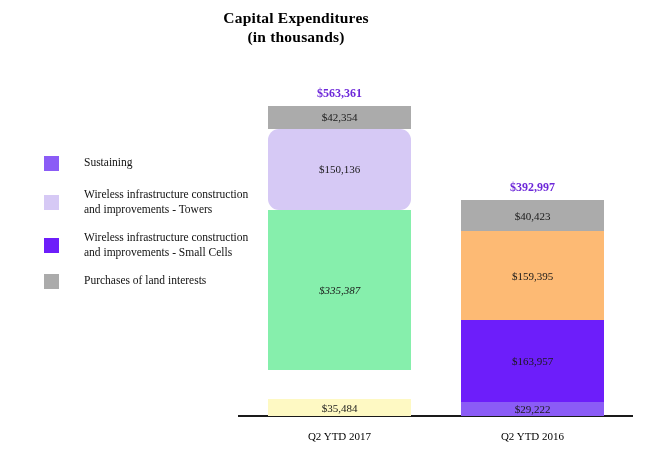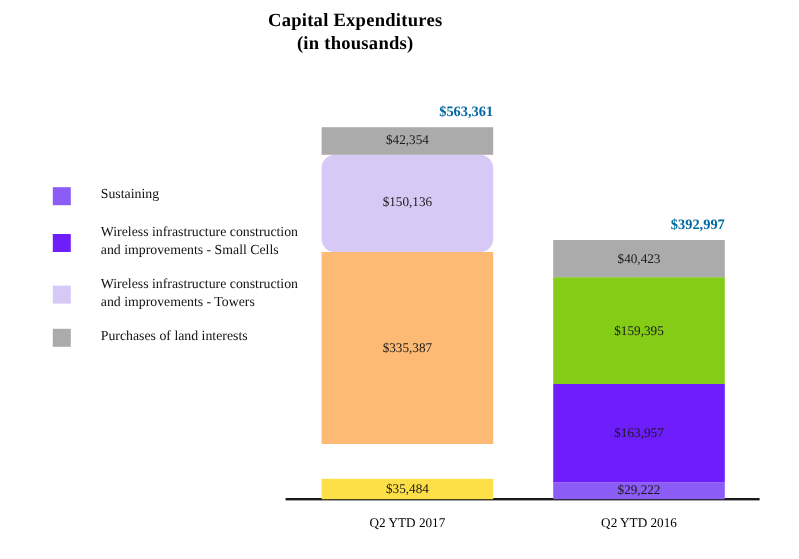--- a/index.html
+++ b/index.html
@@ -107,24 +107,24 @@
   }
   .segment-label {
     font-size: 11px;
     color: #1a1a1a;
     line-height: 12px;
     white-space: nowrap;
   }
   .bar-total {
     position: absolute;
     width: 100%;
-    text-align: right;
+    text-align: center;
     font-size: 12px;
     font-weight: bold;
-    color: #0369a1;
+    color: #6d28d9;
     white-space: nowrap;
   }
   .cat-label {
     position: absolute;
     width: 100%;
     text-align: center;
     font-size: 11px;
     font-weight: normal;
     color: #000000;
     white-space: nowrap;
@@ -139,63 +139,63 @@
     <span>Capital Expenditures</span>
     <span class="line2">(in thousands)</span>
   </div>
 
   <div class="legend" id="legend">
       <div class="legend-item lines-1">
         <span class="legend-swatch" style="background: rgb(139, 92, 246);"></span>
         <span class="legend-label">Sustaining</span>
       </div>
       <div class="legend-item lines-2">
+        <span class="legend-swatch" style="background: rgb(214, 201, 245);"></span>
+        <span class="legend-label">Wireless infrastructure construction and improvements - Towers</span>
+      </div>
+      <div class="legend-item lines-2">
         <span class="legend-swatch" style="background: rgb(109, 30, 250);"></span>
         <span class="legend-label">Wireless infrastructure construction and improvements - Small Cells</span>
-      </div>
-      <div class="legend-item lines-2">
-        <span class="legend-swatch" style="background: rgb(214, 201, 245);"></span>
-        <span class="legend-label">Wireless infrastructure construction and improvements - Towers</span>
       </div>
       <div class="legend-item lines-1">
         <span class="legend-swatch" style="background: rgb(171, 171, 171);"></span>
         <span class="legend-label">Purchases of land interests</span>
       </div>
     </div>
 
   <div class="plot">
     <div class="axis-line"></div>
     <div id="bars">
         <div class="bar-group" style="left: 268px; width: 143px;">
           <div class="bar" style="width: 143px; height: 310px;">
-            <div class="segment" style="height: 17px; background: #fde047; margin-top: 29px;">
+            <div class="segment" style="height: 17px; background: #fef9c3; margin-top: 29px;">
               <span class="segment-label">$35,484</span>
             </div>
-            <div class="segment" style="height: 164px; background: #fdba74;">
+            <div class="segment" style="height: 164px; background: #86efac; font-style: italic;">
               <span class="segment-label">$335,387</span>
             </div>
             <div class="segment" style="height: 82.6152px; background: rgb(214, 201, 245); border-radius: 11px;">
               <span class="segment-label">$150,136</span>
             </div>
             <div class="segment" style="height: 23.3061px; background: rgb(171, 171, 171);">
               <span class="segment-label">$42,354</span>
             </div>
           </div>
           <div class="bar-total" style="bottom: 315px;">$563,361</div>
         </div>
         <div class="cat-label" style="top: 430px; left: 268px; position: absolute; width: 143px;">Q2 YTD 2017</div>
         <div class="bar-group" style="left: 461px; width: 143px;">
           <div class="bar" style="width: 143px; height: 216.254px;">
             <div class="segment" style="height: 16.08px; background: rgb(139, 92, 246);">
               <span class="segment-label">$29,222</span>
             </div>
             <div class="segment" style="height: 90.2204px; background: rgb(109, 30, 250);">
               <span class="segment-label">$163,957</span>
             </div>
-            <div class="segment" style="height: 99px; background: #84cc16;">
+            <div class="segment" style="height: 99px; background: #fdba74;">
               <span class="segment-label">$159,395</span>
             </div>
             <div class="segment" style="height: 35px; background: rgb(171, 171, 171);">
               <span class="segment-label">$40,423</span>
             </div>
           </div>
           <div class="bar-total" style="bottom: 221.254px;">$392,997</div>
         </div>
         <div class="cat-label" style="top: 430px; left: 461px; position: absolute; width: 143px;">Q2 YTD 2016</div>
       </div>

